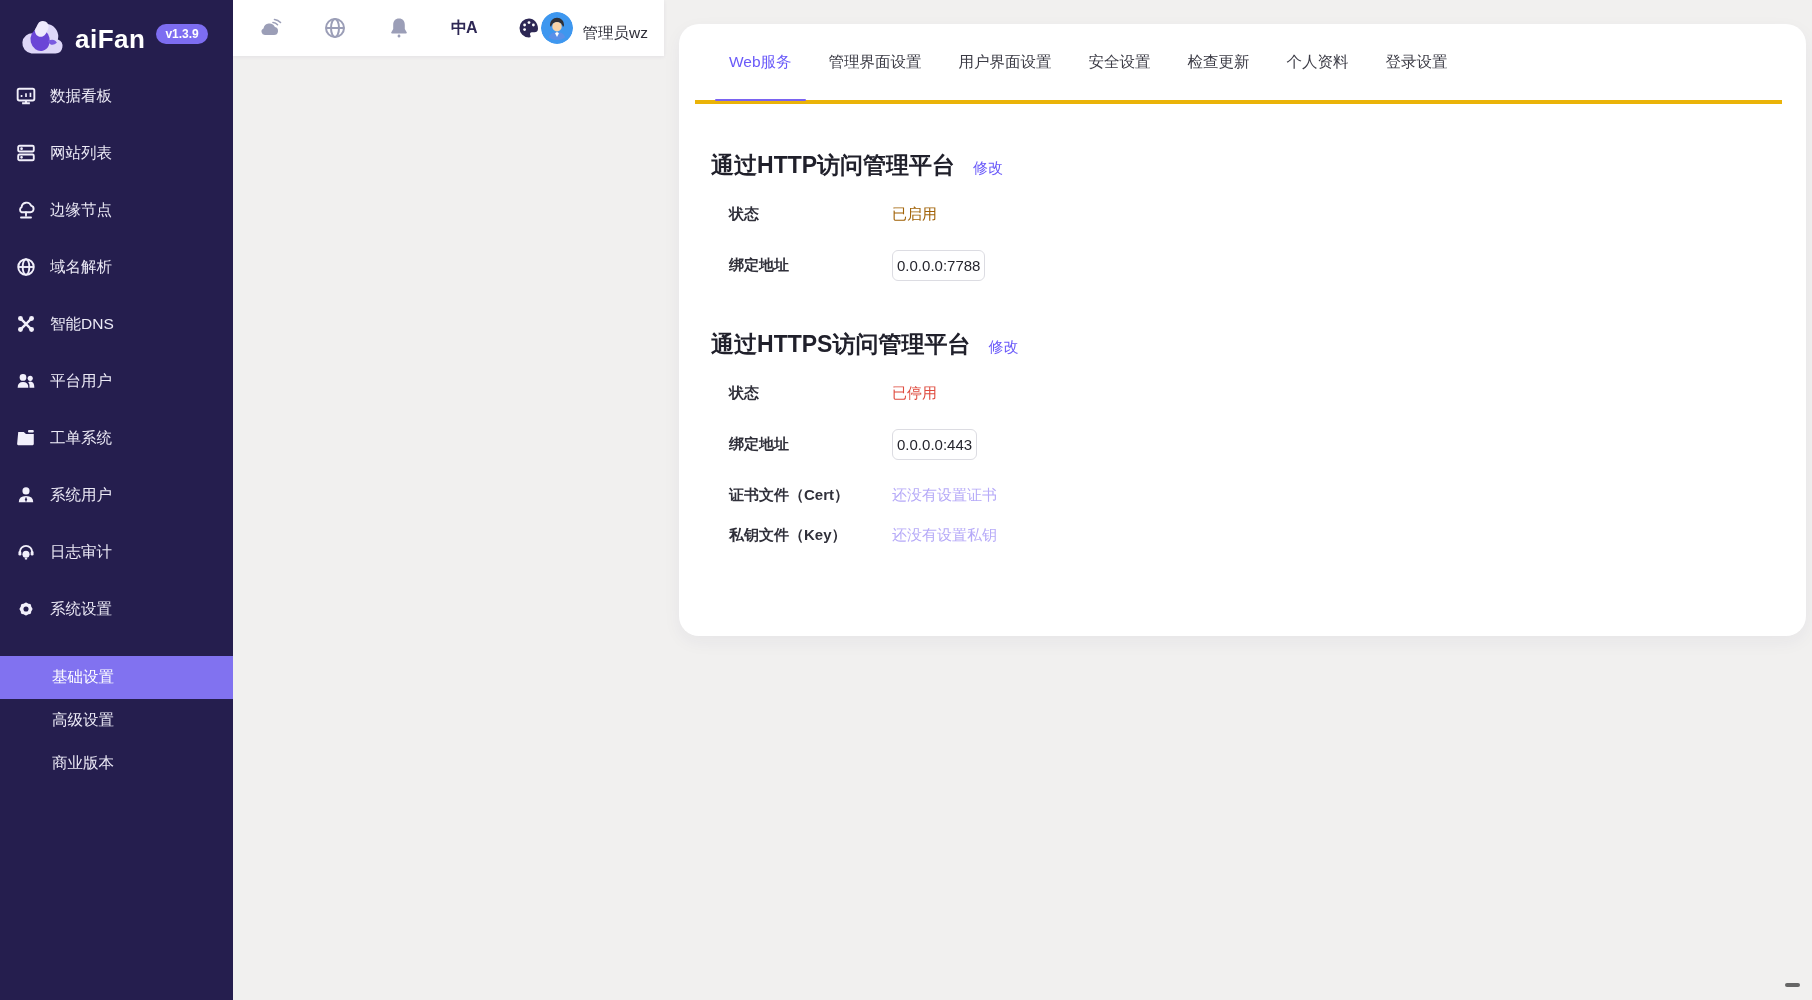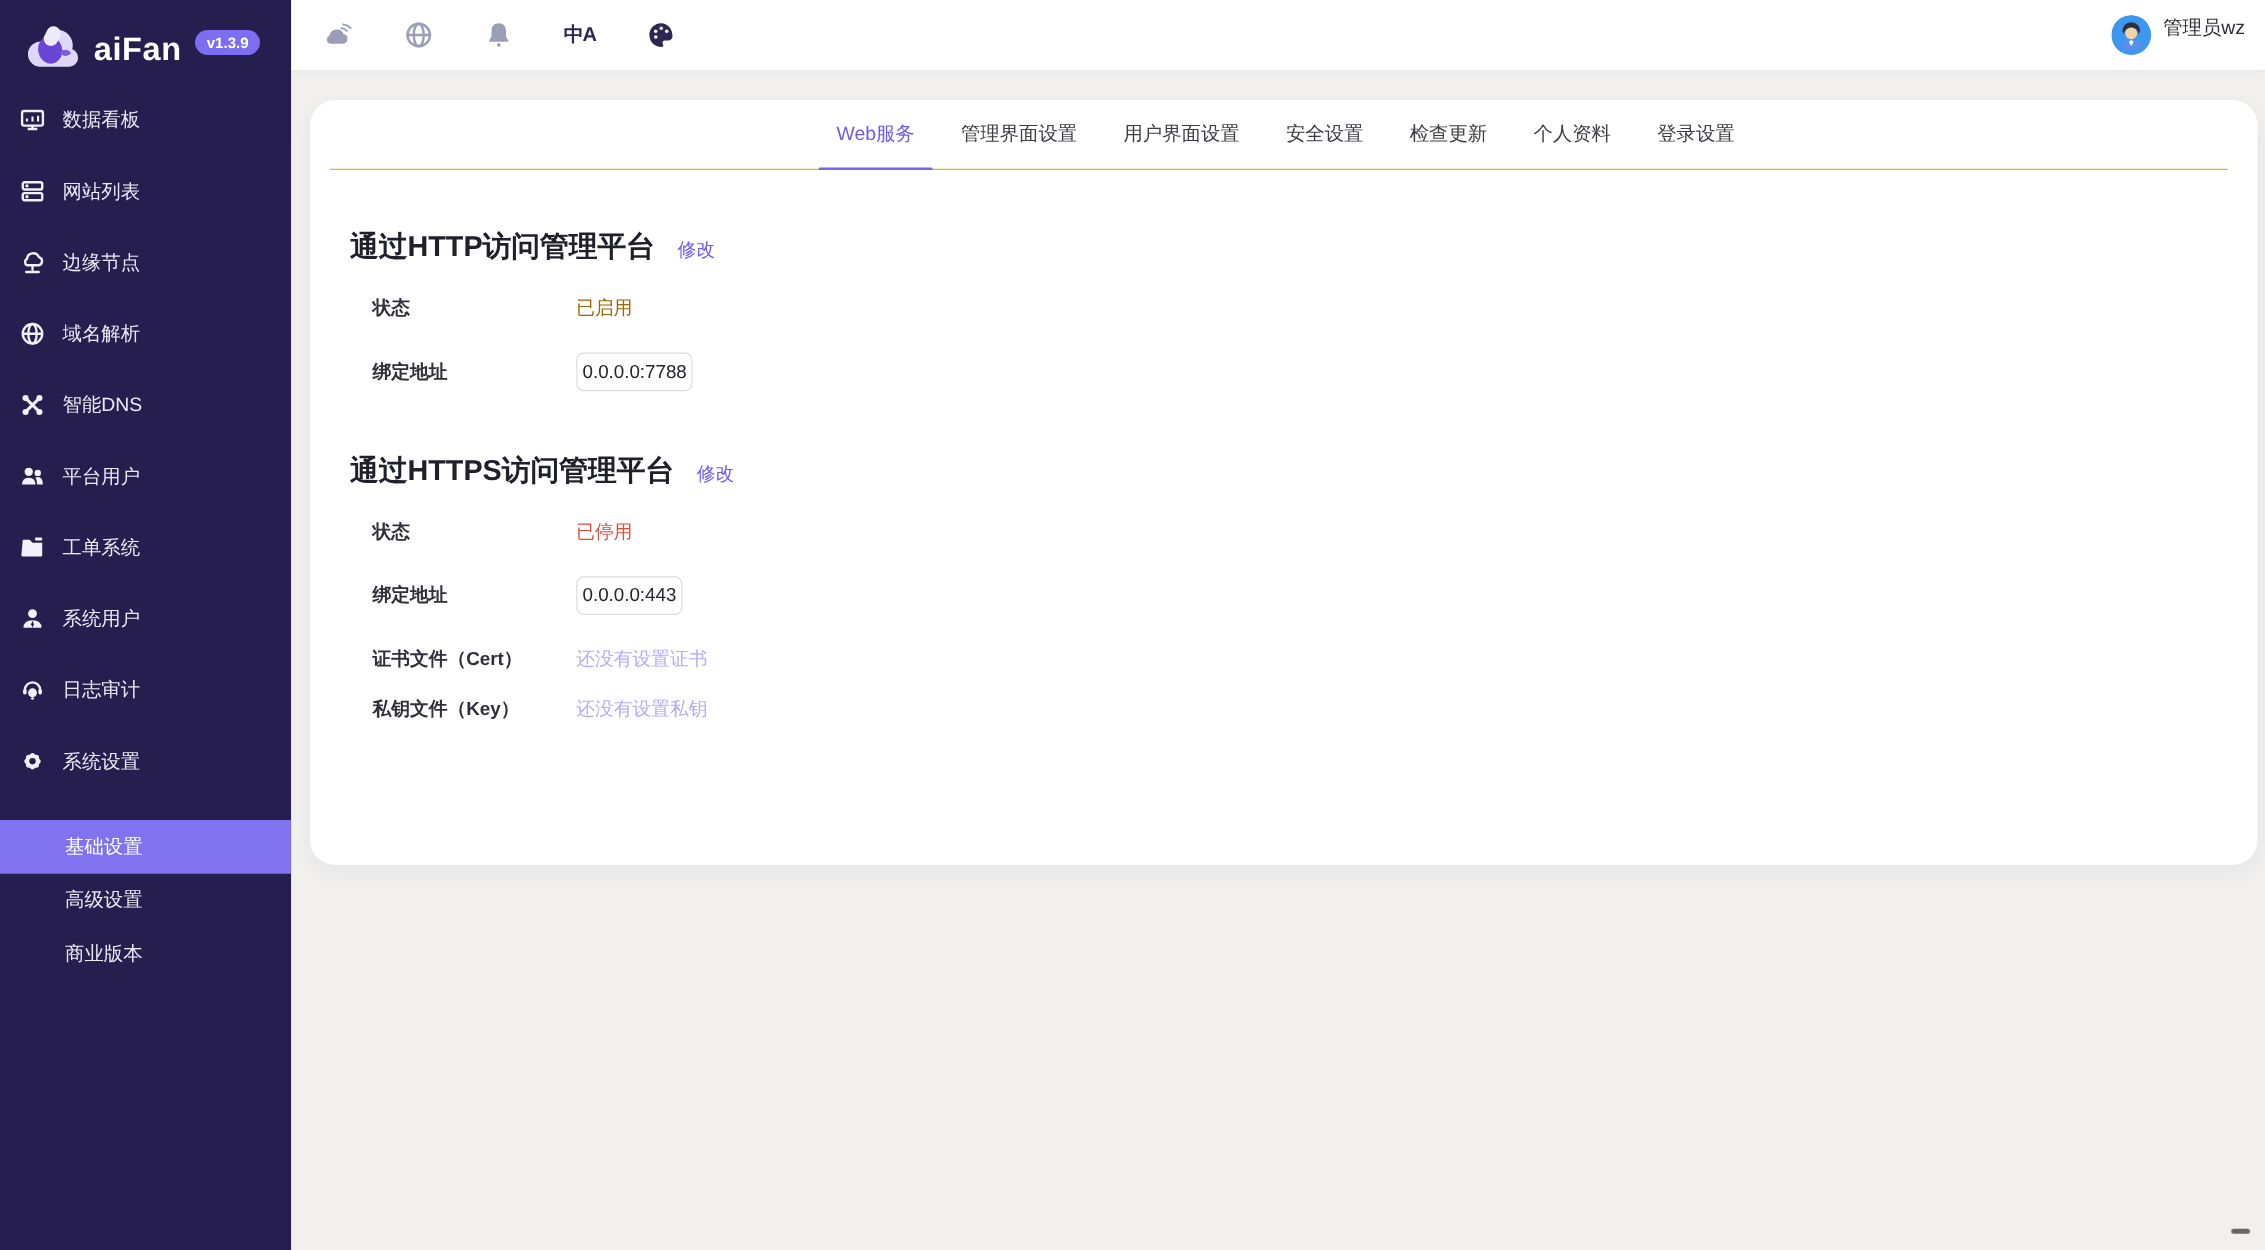--- a/index.html
+++ b/index.html
@@ -16,36 +16,36 @@
   .logo-mark { width:46px; height:46px; display:flex; align-items:center; justify-content:center; }
   .logo-name { font-size:26px; font-weight:700; color:#ffffff; letter-spacing:0.5px; }
   .version-badge { background:#7d6df1; color:#fff; font-size:12px; font-weight:700; padding:3px 9px; border-radius:10px; margin-left:2px; margin-top:-10px; }
   .menu { margin-top:14px; }
   .menu-item { height:57px; display:flex; align-items:flex-start; gap:14px; padding-left:16px; font-size:15.5px; cursor:pointer; }
   .menu-item .ic { width:20px; height:20px; display:flex; align-items:center; justify-content:center; color:#f2f0fb; }
   .menu-item .ic svg { width:20px; height:20px; }
   .sub-item { height:43px; display:flex; align-items:center; padding-left:52px; font-size:15.5px; cursor:pointer; }
   .sub-item.active { background:#8172f0; color:#ffffff; }
   
-  .main { flex:1; display:flex; flex-direction:column; min-width:0; }
+  .main { flex:1; display:flex; flex-direction:row; min-width:0; }
   .topbar { height:56px; background:#ffffff; display:flex; align-items:center; padding:0 16px 0 26px; box-shadow:0 1px 4px rgba(40,35,90,0.07); position:relative; z-index:2; }
   .top-icons { display:flex; gap:40px; align-items:center; }
   .icon-btn { display:flex; align-items:center; justify-content:center; cursor:pointer; }
   .icon-btn svg { width:24px; height:24px; }
   .gray-ic { color:#9b9eb7; }
   .dark-ic { color:#2d2754; }
   .translate-txt { font-size:16px; font-weight:700; color:#2d2754; letter-spacing:-1px; }
   .flex-spacer { flex:1; }
-  .user-chip { display:flex; align-items:flex-start; gap:10px; cursor:pointer; }
+  .user-chip { display:flex; align-items:flex-end; gap:10px; cursor:pointer; }
   .user-name { font-size:15.5px; color:#2e2e38; }
   .avatar { width:32px; height:32px; border-radius:50%; overflow:hidden; display:flex; }
   
   .content { flex:1; background:#f1f0ef; padding:24px 6px 0 15px; }
   .card { background:#ffffff; border-radius:20px; height:612px; box-shadow:0 6px 18px rgba(45,40,90,0.05); padding:0 24px 0 16px; overflow:hidden; }
-  .tabs { display:flex; height:56px; align-items:stretch; border-bottom:1px solid #eab308; padding-left:20px;justify-content:center; }
+  .tabs { display:flex; height:80px; align-items:stretch; border-bottom:4px solid #eab308; padding-left:20px; }
   .tab { display:flex; align-items:center; padding:0 14px; margin-right:9px; font-size:15.5px; color:#3c3c46; position:relative; cursor:pointer; white-space:nowrap; }
   .tab.active { color:#6a5af9; }
   .tab.active::after { content:""; position:absolute; left:0; right:0; bottom:-1px; height:2px; border-radius:1px; background:#7a63f1; }
   .section-head { display:flex; align-items:baseline; margin:24px 0 0 16px; }
   .section-title { font-size:23px; font-weight:600; color:#20202b; }
   .edit-link { margin-left:18px; font-size:15px; color:#6a5af9; cursor:pointer;margin-top:31px; }
   .form { margin:24px 0 0 34px; }
   .row { display:flex; align-items:center; margin-bottom:26px; }
   .row-label { width:163px; flex-shrink:0; font-size:15px; font-weight:700; color:#30303a; }
   .status-text { font-size:15px; }

